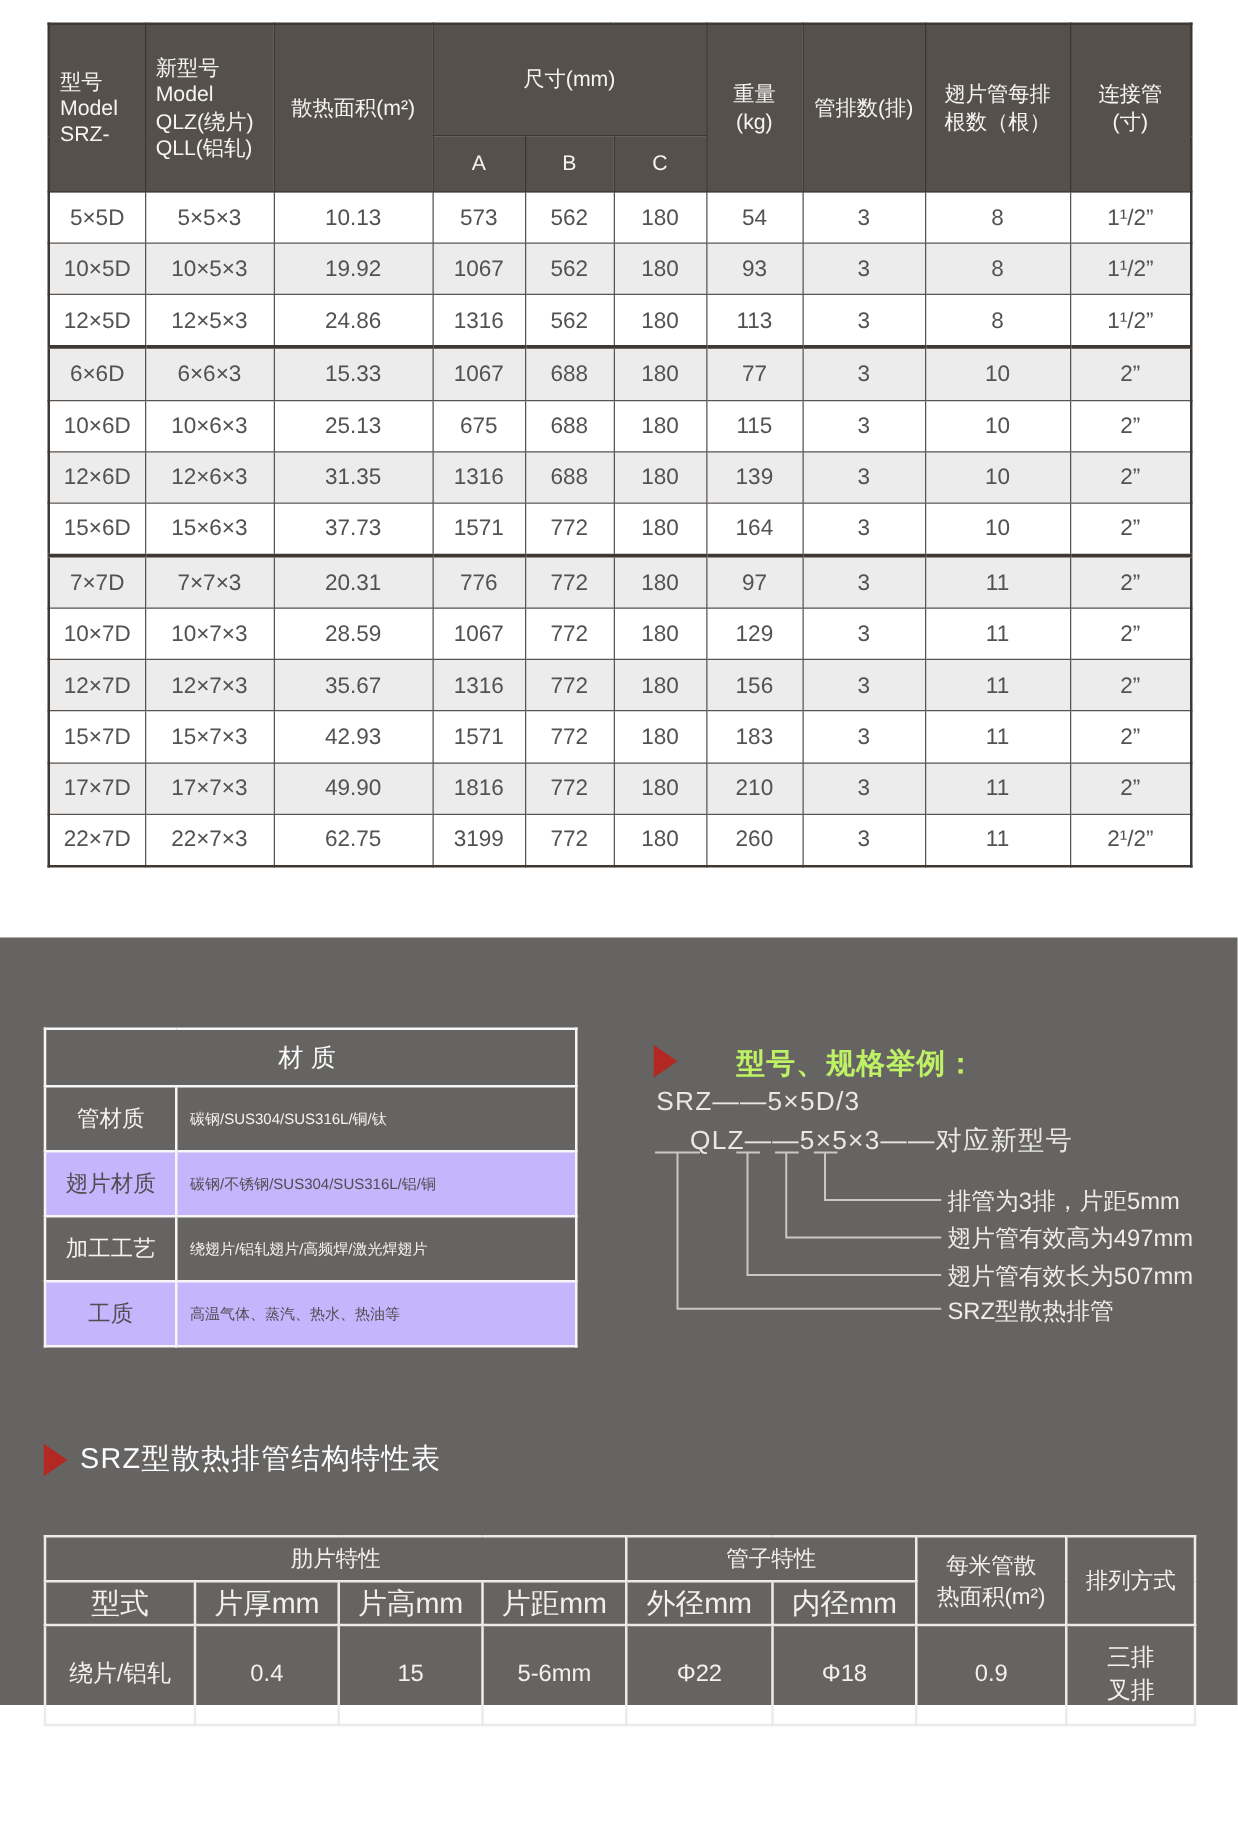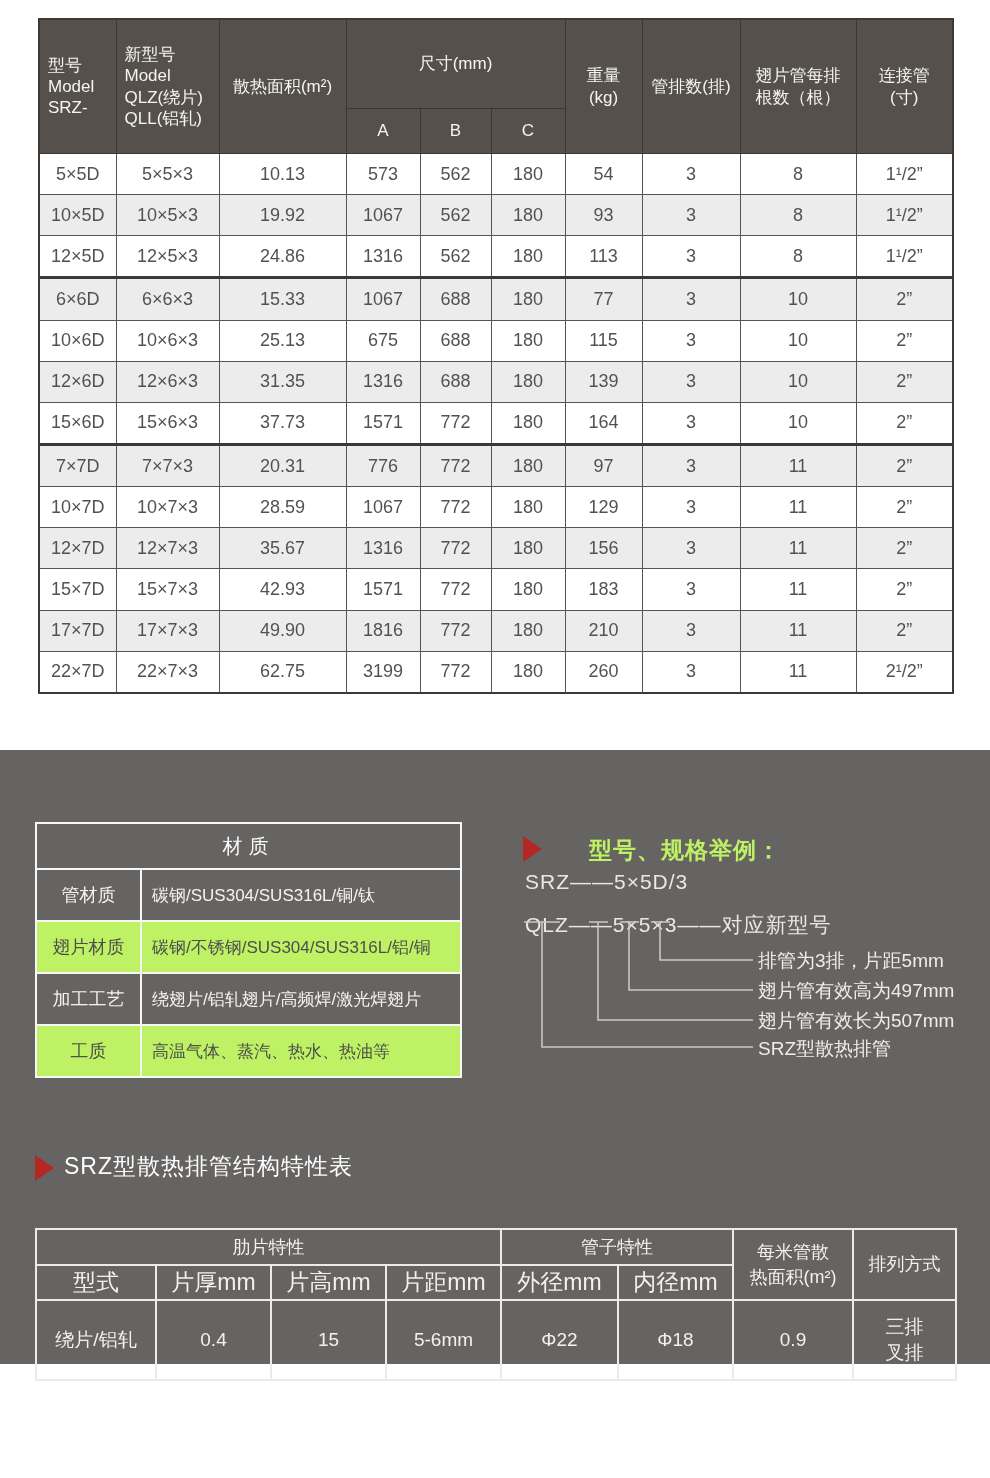--- a/index.html
+++ b/index.html
@@ -37,39 +37,39 @@
   
   .material-table{
     position:absolute;left:35px;top:72px;width:425px;
     border-collapse:collapse;table-layout:fixed;border:2px solid #f6f6f6;
   }
   .material-table th{
     border:2px solid #f6f6f6;height:42px;font-weight:400;font-size:20px;
     color:#fafafa;text-align:center;letter-spacing:6px;
   }
   .material-table td{
-    border:2px solid #f6f6f6;height:48px;font-size:17px;vertical-align:middle;
+    border:2px solid #f6f6f6;height:48px;font-size:12px;vertical-align:middle;
   }
   .material-table td.lbl{text-align:center;font-size:18px;}
   .material-table td.val{padding-left:10px;}
   .material-table tr.dark td{background:transparent;color:#f4f3f2;}
-  .material-table tr.light td{background:#bef264;color:#4e4e4e;}
+  .material-table tr.light td{background:#c4b5fd;color:#4e4e4e;}
   
   .tri{
     width:0;height:0;position:absolute;
     border-top:13px solid transparent;border-bottom:13px solid transparent;
     border-left:19px solid #b32823;
   }
   .spec-title{
     position:absolute;left:589px;top:85px;font-size:23px;font-weight:700;
     color:#bef264;letter-spacing:1px;
   }
   .spec-line{position:absolute;left:525px;font-size:21px;color:#e9e8e7;letter-spacing:1px;}
   .spec-line.l1{top:120px;}
-  .spec-line.l2{top:161px;}
+  .spec-line.l2{top:148px;margin-left:27px;}
   .callout-svg{position:absolute;left:520px;top:160px;}
   .callout-label{position:absolute;left:758px;font-size:19px;color:#eeedec;}
   
   .struct-title{
     position:absolute;left:64px;top:401px;font-size:23px;color:#fdfdfd;letter-spacing:1px;
   }
   .struct-table{
     position:absolute;left:35px;top:478px;width:920px;
     border-collapse:collapse;table-layout:fixed;border:2px solid #eceBE9;
   }

